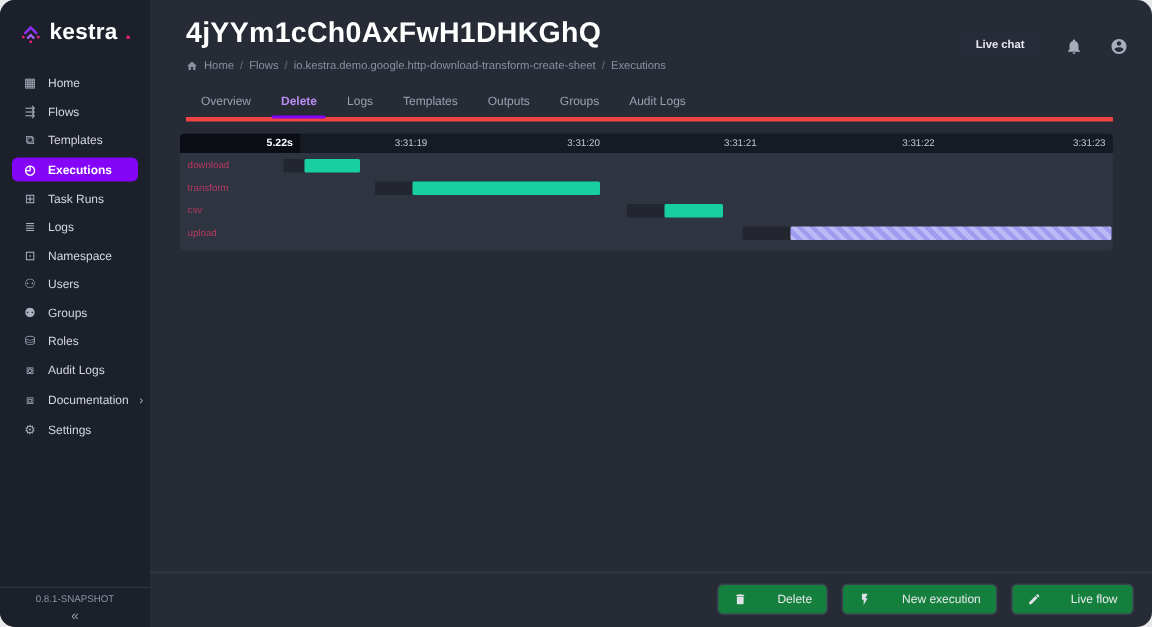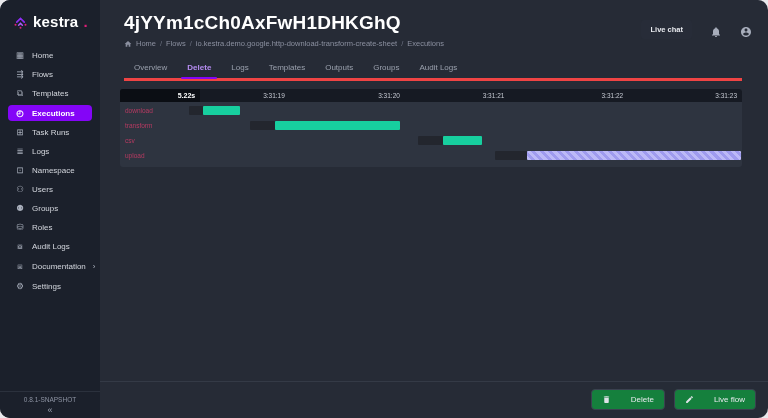--- a/index.html
+++ b/index.html
@@ -228,19 +228,25 @@
 
     <div class="footer">
         <button class="f-btn">
           <svg viewBox="0 0 24 24">
             <path d="M6 19c0 1.1.9 2 2 2h8c1.1 0 2-.9 2-2V7H6v12zM19 4h-3.5l-1-1h-5l-1 1H5v2h14V4z"></path>
           </svg>
           <span>Delete</span>
         </button>
         <button class="f-btn">
           <svg viewBox="0 0 24 24">
+            <path d="M7 2v11h3v9l7-12h-4l4-8z"></path>
+          </svg>
+          <span>New execution</span>
+        </button>
+        <button class="f-btn">
+          <svg viewBox="0 0 24 24">
             <path d="M3 17.25V21h3.75L17.81 9.94l-3.75-3.75L3 17.25zM20.71 7.04a1 1 0 0 0 0-1.41l-2.34-2.34a1 1 0 0 0-1.41 0l-1.83 1.83 3.75 3.75 1.83-1.83z"></path>
           </svg>
           <span>Live flow</span>
         </button>
       </div>
   </main>
 </div>
 
 </body></html>

